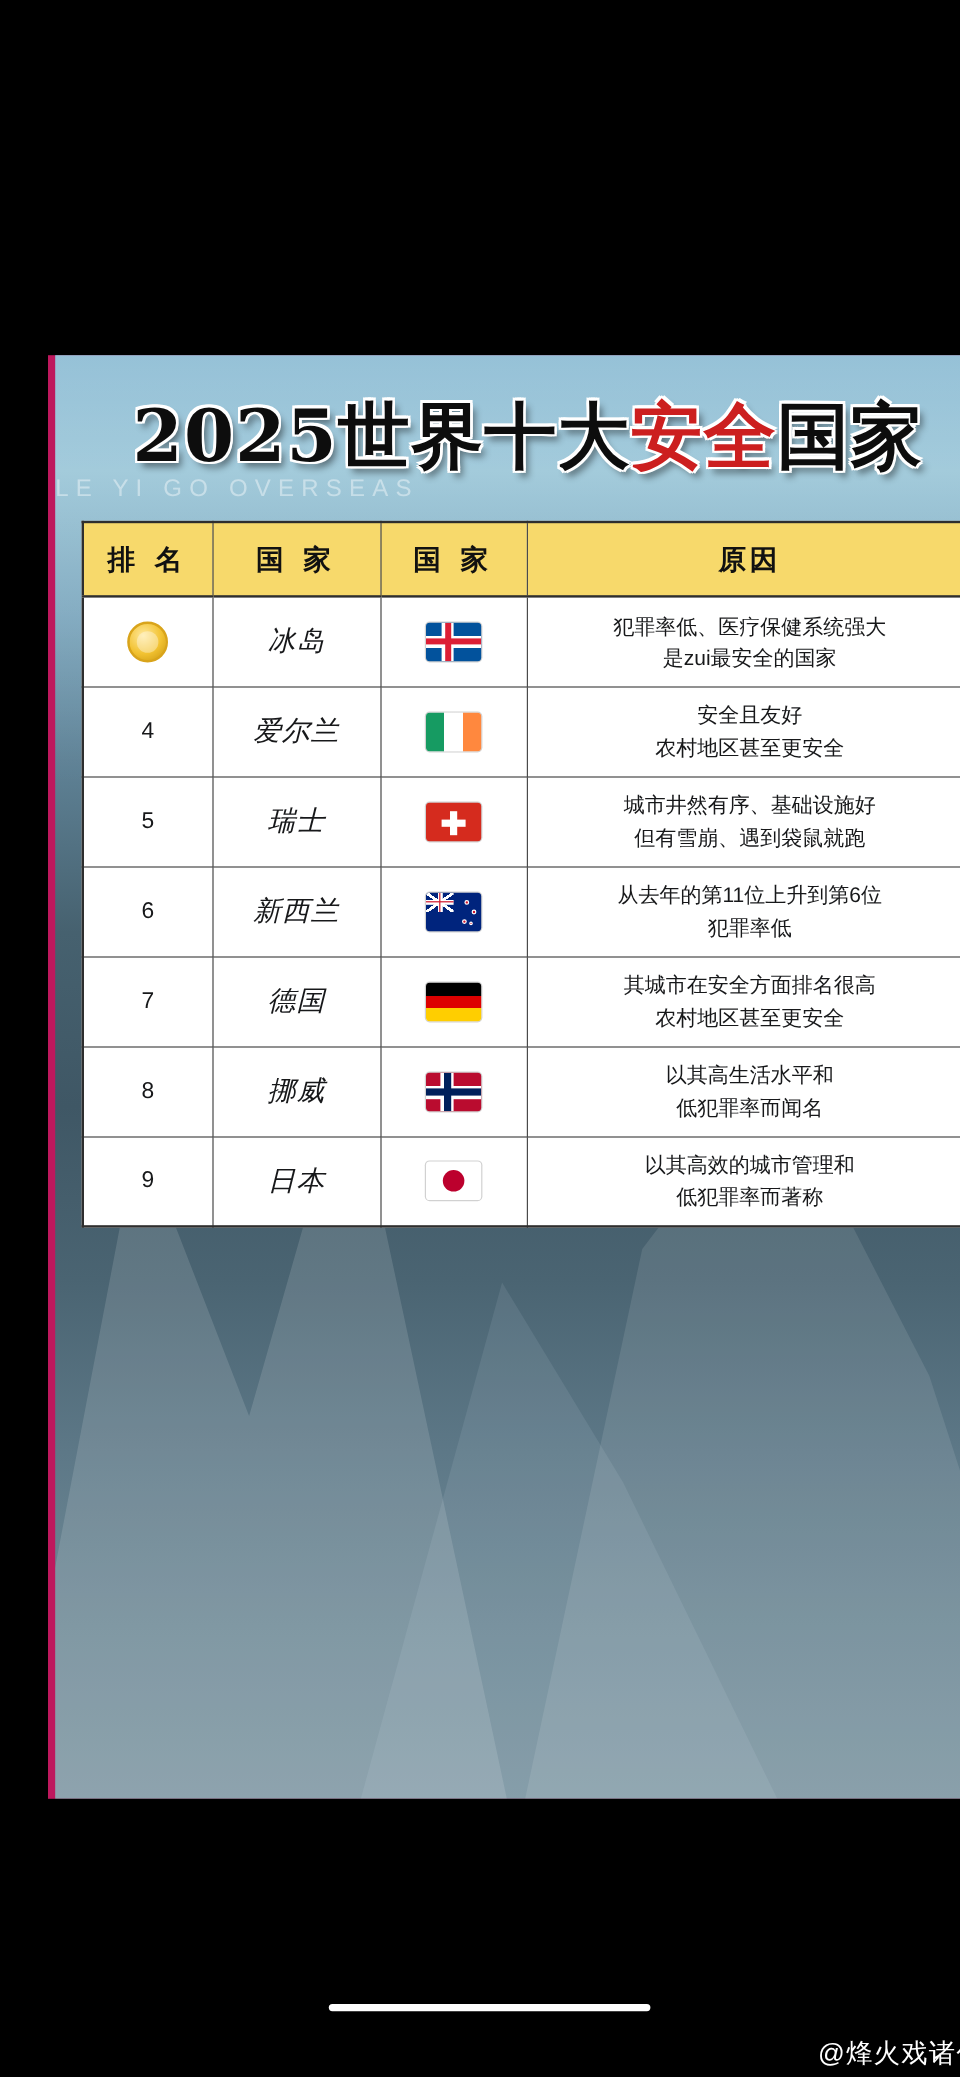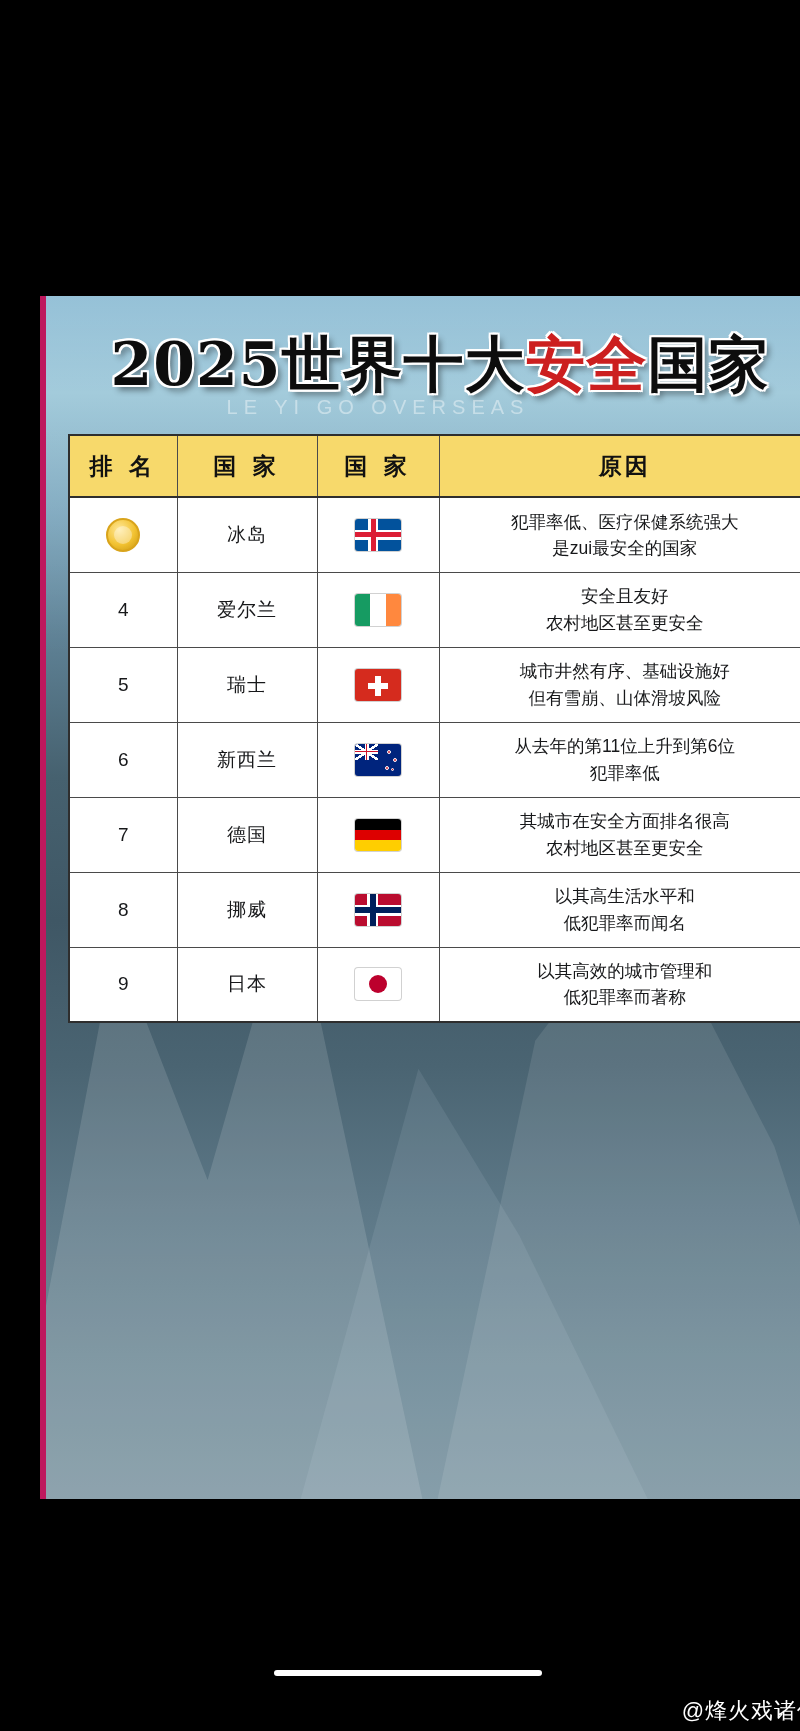--- a/index.html
+++ b/index.html
@@ -87,21 +87,20 @@
       2px 0 0 #ffffff, -2px 0 0 #ffffff, 0 2px 0 #ffffff, 0 -2px 0 #ffffff,
       2px 2px 0 #ffffff, -2px 2px 0 #ffffff, 2px -2px 0 #ffffff, -2px -2px 0 #ffffff,
       4px 5px 6px rgba(0,0,0,0.45);
   }
   .title .accent { color: #cc1f1f; }
 
   .watermark-top {
     position: absolute;
     left: 0; top: 100px;
     width: 664px;
-    text-align: center;
     font-size: 20px;
     letter-spacing: 6px;
     color: rgba(255,255,255,0.42);
     font-family: "Liberation Sans", sans-serif;
   }
 
   
   .table {
     position: absolute;
     left: 22px; top: 138px;
@@ -132,21 +131,21 @@
     border-bottom: 2px solid #2e2e2e;
   }
   .table thead th.reason { letter-spacing: 3px; }
   .table tbody td {
     height: 75px;
     font-size: 18px;
     color: #17181a;
     background: #ffffff;
   }
   .table tbody td.rank { font-size: 19px; }
-  .table tbody td.country { font-size: 19px; letter-spacing: 1px; }
+  .table tbody td.country { font-size: 23px; letter-spacing: 1px; font-style: italic; }
   .table tbody td.reason {
     font-size: 17.5px;
     line-height: 1.5;
     padding: 4px 10px;
   }
   .reason-line { display: block; white-space: nowrap; }
 
   
   .medal {
     display: inline-block;
@@ -352,21 +351,21 @@
         <tr>
           <td class="rank">5</td>
           <td class="country">瑞士</td>
           <td>
             <span class="flag flag-ch">
               <span class="ch-h"></span><span class="ch-v"></span>
             </span>
           </td>
           <td class="reason">
             <span class="reason-line">城市井然有序、基础设施好</span>
-            <span class="reason-line">但有雪崩、山体滑坡风险</span>
+            <span class="reason-line">但有雪崩、遇到袋鼠就跑</span>
           </td>
         </tr>
 
         <tr>
           <td class="rank">6</td>
           <td class="country">新西兰</td>
           <td>
             <span class="flag flag-nz">
               <span class="canton"></span><span class="cr-h"></span><span class="cr-v"></span>
               <span class="star red" style="left:32px;top:6px;width:4px;height:4px;"></span>

